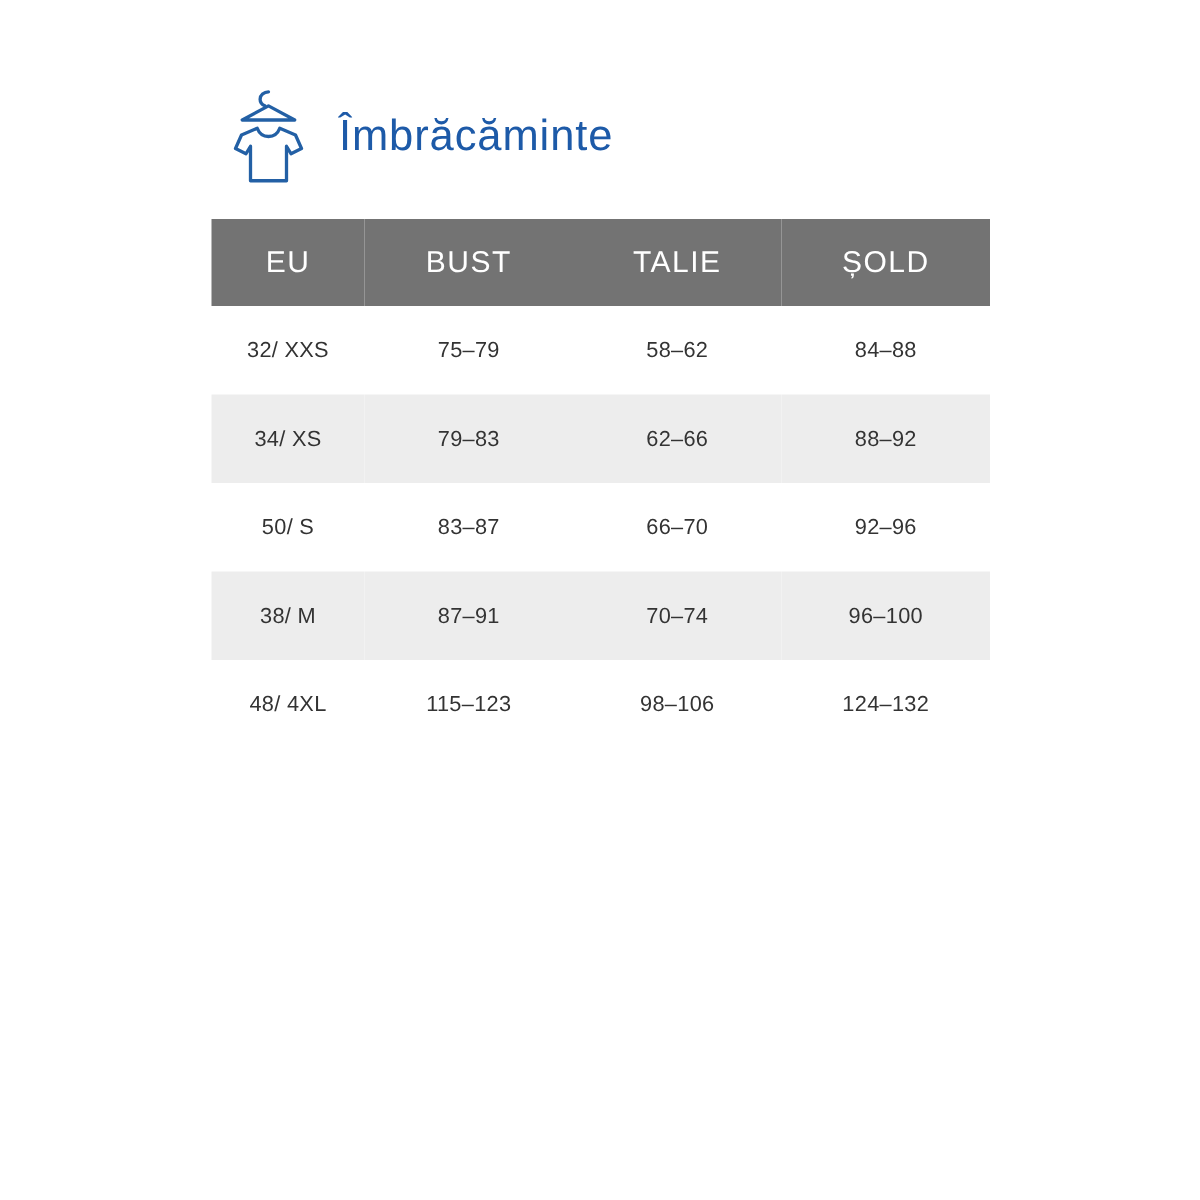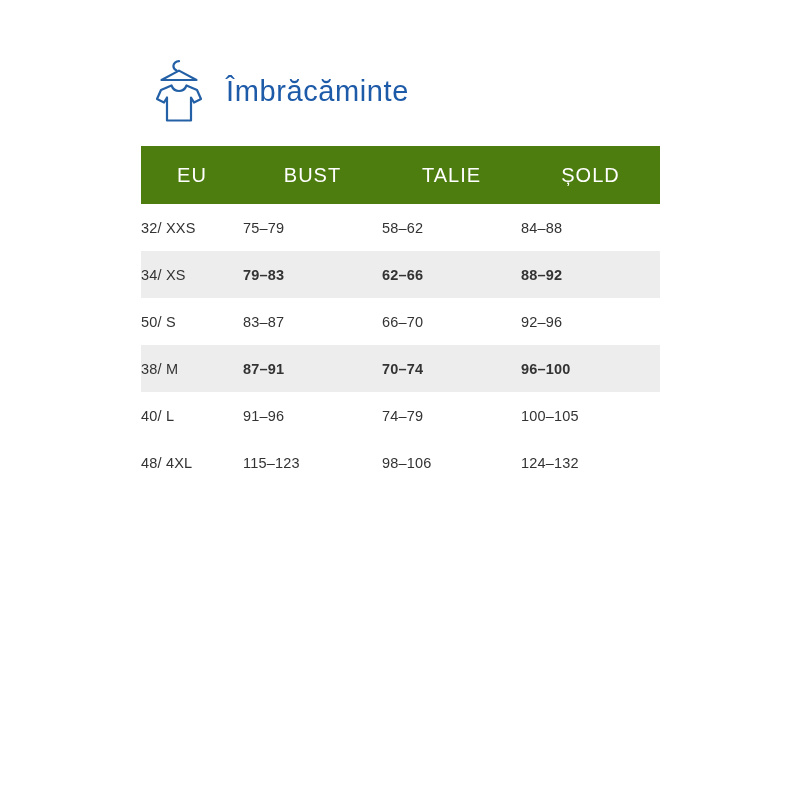--- a/index.html
+++ b/index.html
@@ -50,44 +50,43 @@
   
   .size-table {
     position: absolute;
     left: 141px;
     top: 146px;
     width: 519px;
     border-collapse: collapse;
     table-layout: fixed;
   }
   .size-table th {
-    background: #4d7c0f;
+    background: #737373;
     color: #ffffff;
     font-size: 20px;
     font-weight: 400;
     letter-spacing: 1px;
     height: 58px;
     text-align: center;
     vertical-align: middle;
     border: 0;
     padding: 0;
   }
   .size-table td {
-    height: 47px;
-    text-align: left;
+    height: 59px;
+    text-align: center;
     vertical-align: middle;
     font-size: 14.5px;
     color: #333333;
     border: 0;
     padding: 0;
     letter-spacing: 0.2px;
   }
   .size-table tbody tr.alt td {
     background: #ededed;
-    font-weight: bold;
   }
   .size-table tbody tr td:first-child {
     font-weight: 400;
   }
   .col-eu   { width: 102px; }
   .col-bust { width: 139px; }
   .col-talie{ width: 139px; }
   .col-sold { width: 139px; }
 </style>
 </head>
@@ -140,26 +139,20 @@
         <td>66–70</td>
         <td>92–96</td>
       </tr>
       <tr class="alt">
         <td>38/ M</td>
         <td>87–91</td>
         <td>70–74</td>
         <td>96–100</td>
       </tr>
       <tr>
-        <td>40/ L</td>
-        <td>91–96</td>
-        <td>74–79</td>
-        <td>100–105</td>
-      </tr>
-      <tr>
         <td>48/ 4XL</td>
         <td>115–123</td>
         <td>98–106</td>
         <td>124–132</td>
       </tr>
     </tbody>
   </table>
 
 </div>
 

